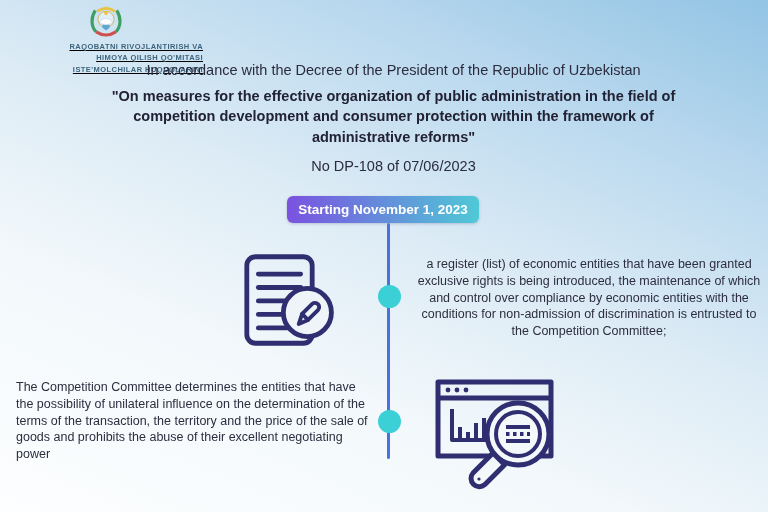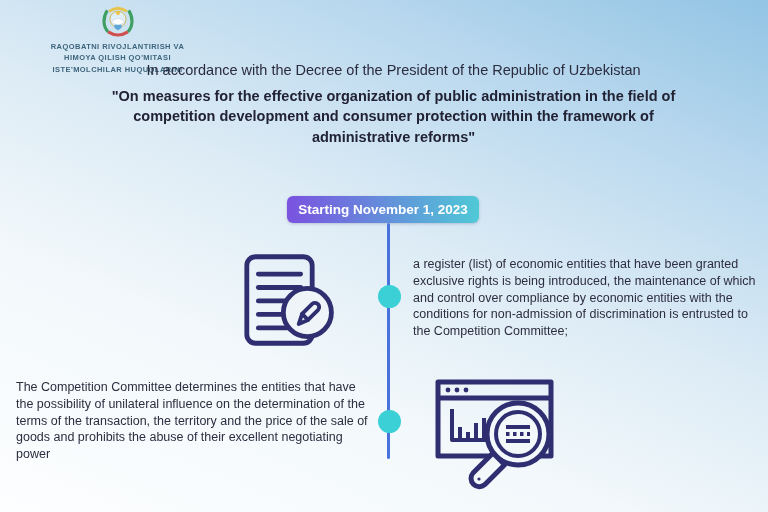--- a/index.html
+++ b/index.html
@@ -5,21 +5,21 @@
   * { margin:0; padding:0; box-sizing:border-box; }
   html,body { width:768px; height:512px; }
   body { font-family:"Liberation Sans","DejaVu Sans",sans-serif; }
 
   .canvas {
     position:relative; width:768px; height:512px; overflow:hidden;
     background:linear-gradient(203deg,#92c4e4 0%,#b9d8ee 22%,#dcebf5 46%,#f2f8fb 68%,#fdfeff 100%);
   }
 
   
-  .logo-block { position:absolute; left:20px; top:5px; width:195px; text-align:center; }
+  .logo-block { position:absolute; left:8px; top:5px; width:195px; text-align:right;text-decoration:underline; }
   .emblem { display:block; margin:0 auto 2px auto; }
   .org-name { font-size:7.5px; font-weight:bold; letter-spacing:0.45px;
               color:#3c647c; line-height:1.5; }
 
   
   .headings { position:absolute; top:62px; left:0; right:0; text-align:center; color:#26263a;margin-left:19px; }
   .intro { font-size:14.5px; margin:0 0 8px 0; color:#2b2b3e; }
   .decree-title { font-size:14.5px; font-weight:bold; max-width:585px;
                   margin:0 auto 11px auto; line-height:1.4; color:#222235;
                   white-space:normal; }
@@ -32,21 +32,21 @@
            line-height:27px; box-shadow:0 1px 3px rgba(60,60,120,.25); }
   .tl-line { position:absolute; left:387px; top:223px; width:3px; height:236px;
              background:#4a72dd; border-radius:2px; }
   .tl-dot { position:absolute; width:23px; height:23px; border-radius:50%;
             background:#3ad0d6; }
   .tl-dot.d1 { left:378px; top:285px; }
   .tl-dot.d2 { left:378px; top:410px; }
 
   
   .item-text { position:absolute; font-size:12.5px; line-height:1.34; color:#2d2d40; }
-  .item-right { left:413px; top:256px; width:352px; text-align:left; }
+  .item-right { left:413px; top:256px; width:352px; text-align:center; }
   .item-left  { left:16px;  top:379px; width:352px; text-align:left; }
 
   
   .doc-icon { position:absolute; left:242px; top:250px; }
   .browser-icon { position:absolute; left:432px; top:373px; }
 </style>
 </head>
 <body>
 
 <div class="canvas">
@@ -66,20 +66,21 @@
     <div class="org-name">
       <div>RAQOBATNI RIVOJLANTIRISH VA</div>
       <div>HIMOYA QILISH QO'MITASI</div>
       <div>ISTE'MOLCHILAR HUQUQLARINI</div>
     </div>
   </div>
 
   <div class="headings">
     <p class="intro">In accordance with the Decree of the President of the Republic of Uzbekistan</p>
     <p class="decree-title">"On measures for the effective organization of public administration in the field of competition development and consumer protection within the framework of administrative reforms"</p>
+    <p class="decree-number">No DP-108 of 07/06/2023</p>
   </div>
 
   <div class="badge">Starting November 1, 2023</div>
   <div class="tl-line"></div>
   <div class="tl-dot d1"></div>
   <div class="tl-dot d2"></div>
 
   <svg class="doc-icon" width="100" height="100" viewBox="0 0 104 100">
     <g fill="none" stroke="#2e2e70" stroke-width="5" stroke-linecap="round" stroke-linejoin="round">
       <rect x="5" y="5" width="68" height="90" rx="9"></rect>

